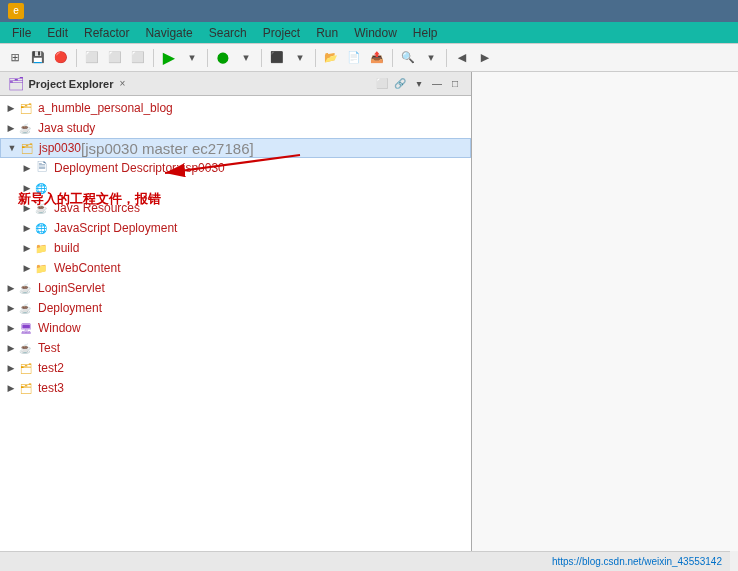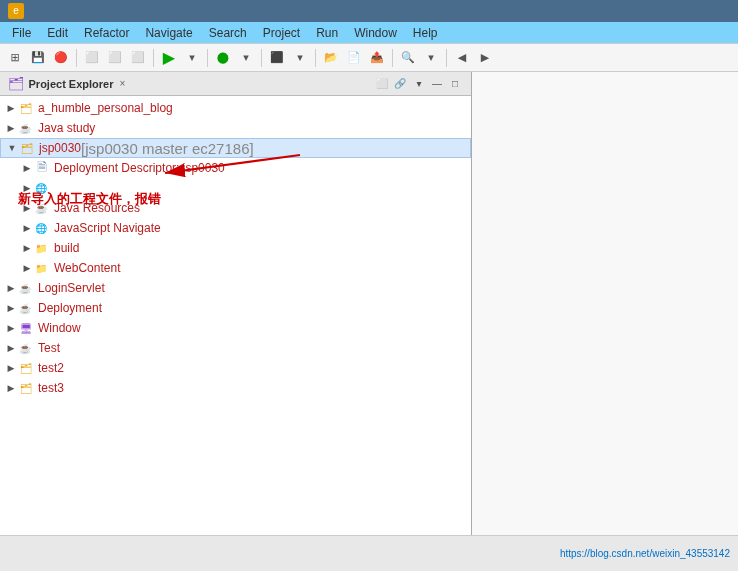--- a/index.html
+++ b/index.html
@@ -31,21 +31,21 @@
       border-radius: 2px;
       display: inline-block;
       font-size: 10px;
       color: white;
       text-align: center;
       line-height: 16px;
     }
 
     
     .menu-bar {
-      background: #7dd3fc;
+      background: #14b8a6;
       height: 22px;
       display: flex;
       align-items: center;
       padding: 0 4px;
       border-bottom: 1px solid #ccc;
       font-size: 12px;
     }
     .menu-item {
       padding: 2px 8px;
       cursor: pointer;
@@ -195,22 +195,22 @@
       font-size: 13px;
       font-weight: bold;
       pointer-events: none;
     }
 
     
     .status-bar {
       position: absolute;
       bottom: 0;
       left: 0;
-      right: 0;
-      height: 36px;
+      right: 8px;
+      height: 20px;
       background: #e8e8e8;
       border-top: 1px solid #ccc;
       display: flex;
       align-items: center;
       padding: 0 8px;
       font-size: 11px;
       color: #555;
     }
     .status-url {
       margin-left: auto;
@@ -334,21 +334,21 @@
 
       <div class="tree-item indent-1">
         <span class="tree-arrow">▶</span>
         <span class="tree-icon" style="color:#d44000;">☕</span>
         <span class="tree-label">Java Resources</span>
       </div>
 
       <div class="tree-item indent-1">
         <span class="tree-arrow">▶</span>
         <span class="tree-icon" style="color:#c8a000;">🌐</span>
-        <span class="tree-label">JavaScript Navigate</span>
+        <span class="tree-label">JavaScript Deployment</span>
       </div>
 
       <div class="tree-item indent-1">
         <span class="tree-arrow">▶</span>
         <span class="tree-icon" style="color:#e8c050;">📁</span>
         <span class="tree-label">build</span>
       </div>
 
       <div class="tree-item indent-1">
         <span class="tree-arrow">▶</span>

